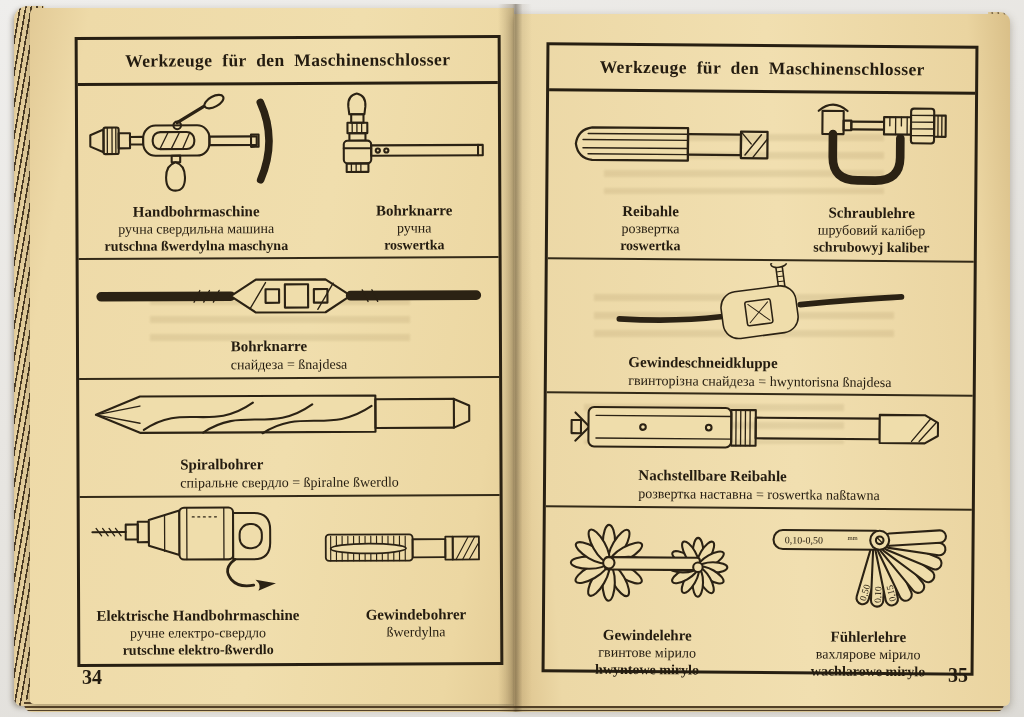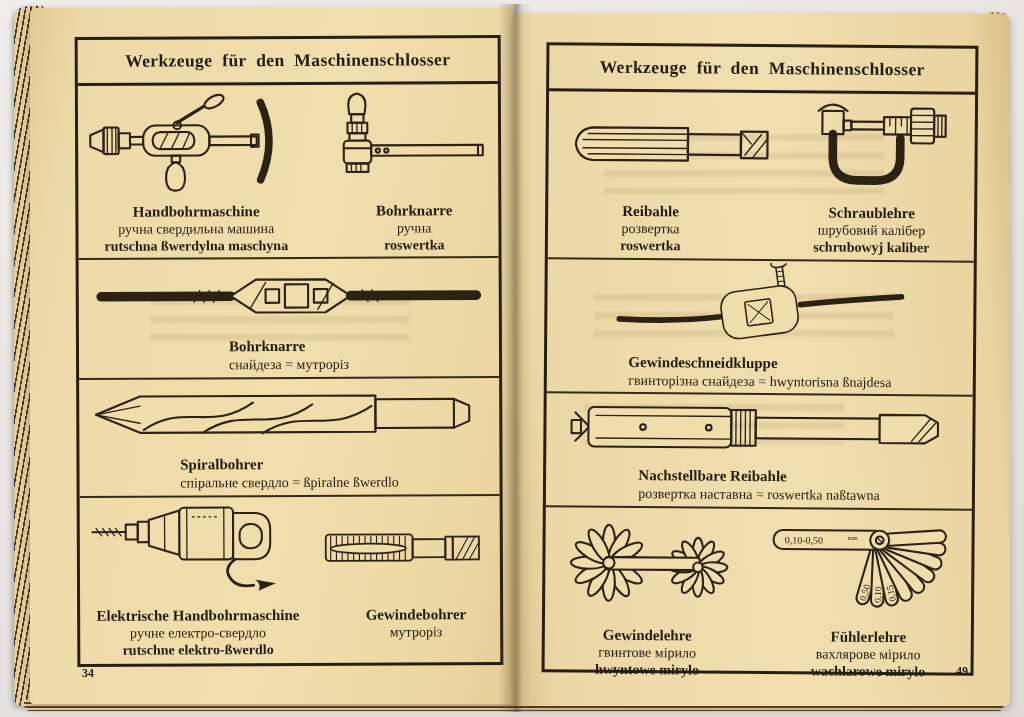--- a/index.html
+++ b/index.html
@@ -53,21 +53,21 @@
     font-size:17.5px;font-weight:700;letter-spacing:.4px;word-spacing:5px;
   }
   .sec{display:flex;align-items:center;justify-content:center;position:relative;}
   .sec.rule{border-bottom:2px solid #332a18;}
   .illus-row{display:flex;align-items:center;justify-content:space-evenly;width:100%;}
   .caps{display:flex;width:100%;align-items:flex-start;justify-content:center;text-align:center;}
   .cap{padding:4px 4px 2px;}
   .t-de{font-weight:700;font-size:15px;line-height:1.22;}
   .t-uk{font-size:14px;line-height:1.22;}
   .t-tr{font-size:14px;font-weight:700;line-height:1.22;}
-  .pagenum{position:absolute;font-size:12px;font-weight:700;}
+  .pagenum{position:absolute;font-size:20px;font-weight:700;}
   .pagenum.pl{left:52px;top:658px;}
   .pagenum.pr{right:42px;top:650px;}
   svg.illus{stroke:#2b2214;fill:none;stroke-width:2.2;stroke-linecap:round;stroke-linejoin:round;}
   svg.illus .fillp{fill:#efddab;}
   svg.illus .thin{stroke-width:1.4;}
   svg.illus .ink{fill:#2b2214;stroke:none;}
   svg.illus text{fill:#2b2214;stroke:none;font-family:"Liberation Serif",serif;}
   .ghost{position:absolute;pointer-events:none;opacity:.10;filter:blur(1.2px);
     background:repeating-linear-gradient(180deg,#6b5324 0 7px,transparent 7px 18px);}
 </style>
@@ -147,21 +147,21 @@
           <rect x="236" y="24" width="14" height="14"></rect>
           <path class="thin" d="M170 44 L186 17 M240 45 L256 18"></path>
           <path d="M274 31 H404" style="stroke-width:10"></path>
           <path class="thin" d="M286 25 L292 37 M296 25 L302 37"></path>
         </svg>
       </div>
 
       <div class="sec rule" style="flex:0 0 46px;">
         <div class="cap">
           <div class="t-de">Bohrknarre</div>
-          <div class="t-uk">снайдеза = мутроріз</div>
+          <div class="t-uk">снайдеза = ßnajdesa</div>
         </div>
       </div>
 
       <div class="sec" style="flex:0 0 70px;">
         <svg class="illus" width="402" height="60" viewBox="0 0 420 62">
           <path class="fillp" d="M8 31 L54 12 H300 V50 H54 Z"></path>
           <path class="thin" d="M8 31 L54 22 M8 31 L54 40"></path>
           <path d="M58 47 C100 18 128 50 172 19 M120 50 C162 22 190 52 234 21 M182 51 C224 24 252 53 296 23"></path>
           <rect x="300" y="16" width="82" height="30"></rect>
           <path d="M382 16 L398 23 V39 L382 46"></path>
@@ -206,21 +206,21 @@
 
       <div class="sec" style="flex:0 0 64px;">
         <div class="caps">
           <div class="cap" style="flex:0 0 58%;">
             <div class="t-de">Elektrische Handbohrmaschine</div>
             <div class="t-uk">ручне електро-свердло</div>
             <div class="t-tr">rutschne elektro-ßwerdlo</div>
           </div>
           <div class="cap" style="flex:0 0 42%;">
             <div class="t-de">Gewindebohrer</div>
-            <div class="t-uk">мутроріз</div>
+            <div class="t-uk">ßwerdylna</div>
           </div>
         </div>
       </div>
     </div>
     <div class="pagenum pl">34</div>
   </div>
 
   <div class="sheet right">
     <div class="ghost" style="left:90px;top:120px;width:280px;height:60px;"></div>
     <div class="ghost" style="left:80px;top:280px;width:300px;height:54px;"></div>
@@ -398,17 +398,17 @@
             <div class="t-tr">hwyntowe mirylo</div>
           </div>
           <div class="cap" style="flex:0 0 50%;">
             <div class="t-de">Fühlerlehre</div>
             <div class="t-uk">вахлярове мірило</div>
             <div class="t-tr">wachlarowe mirylo</div>
           </div>
         </div>
       </div>
     </div>
-    <div class="pagenum pr">49</div>
+    <div class="pagenum pr">35</div>
   </div>
 
   <div class="gutter"></div>
 </div>
 
 </body></html>

